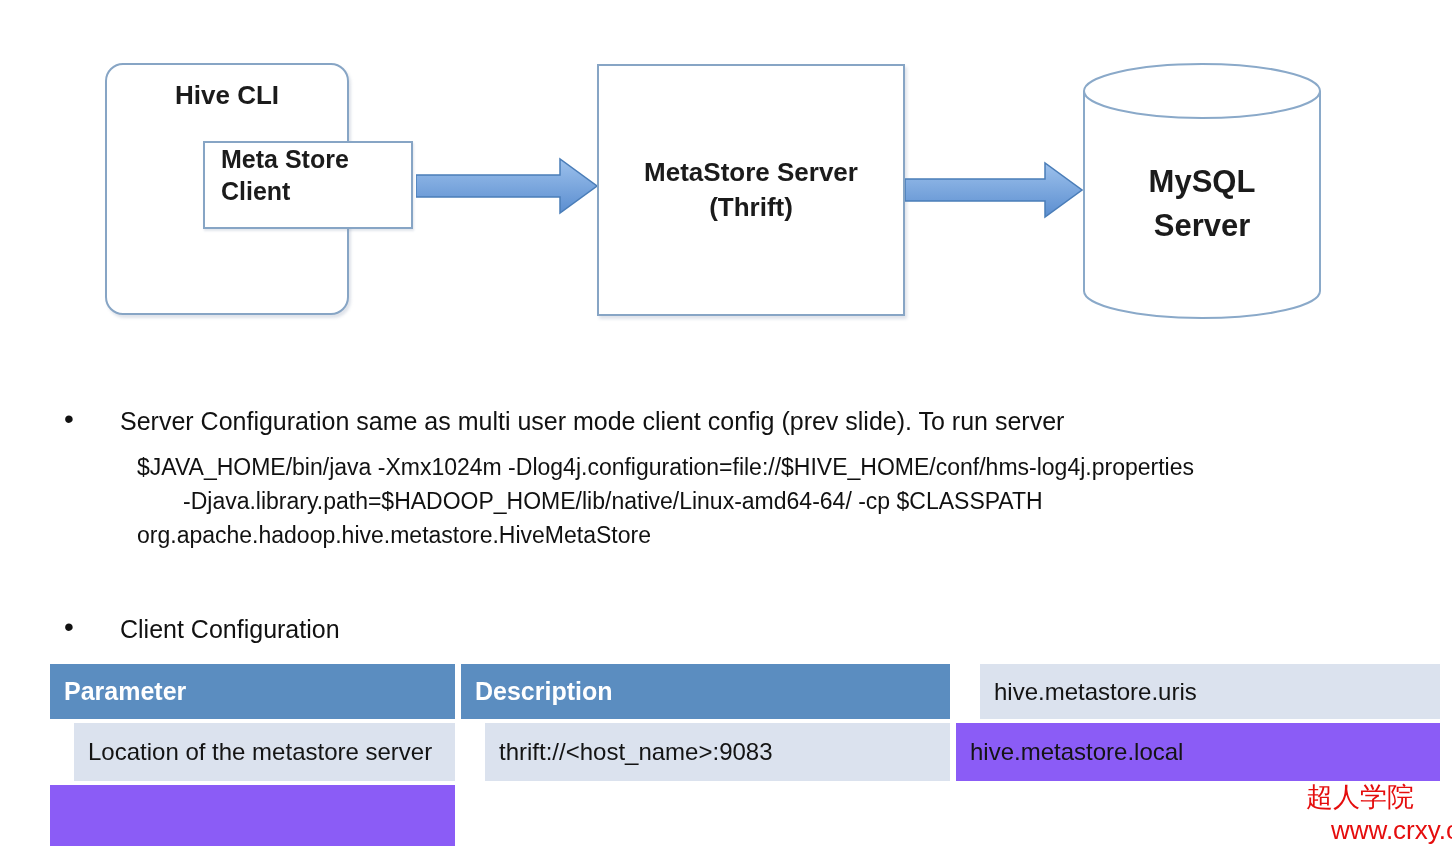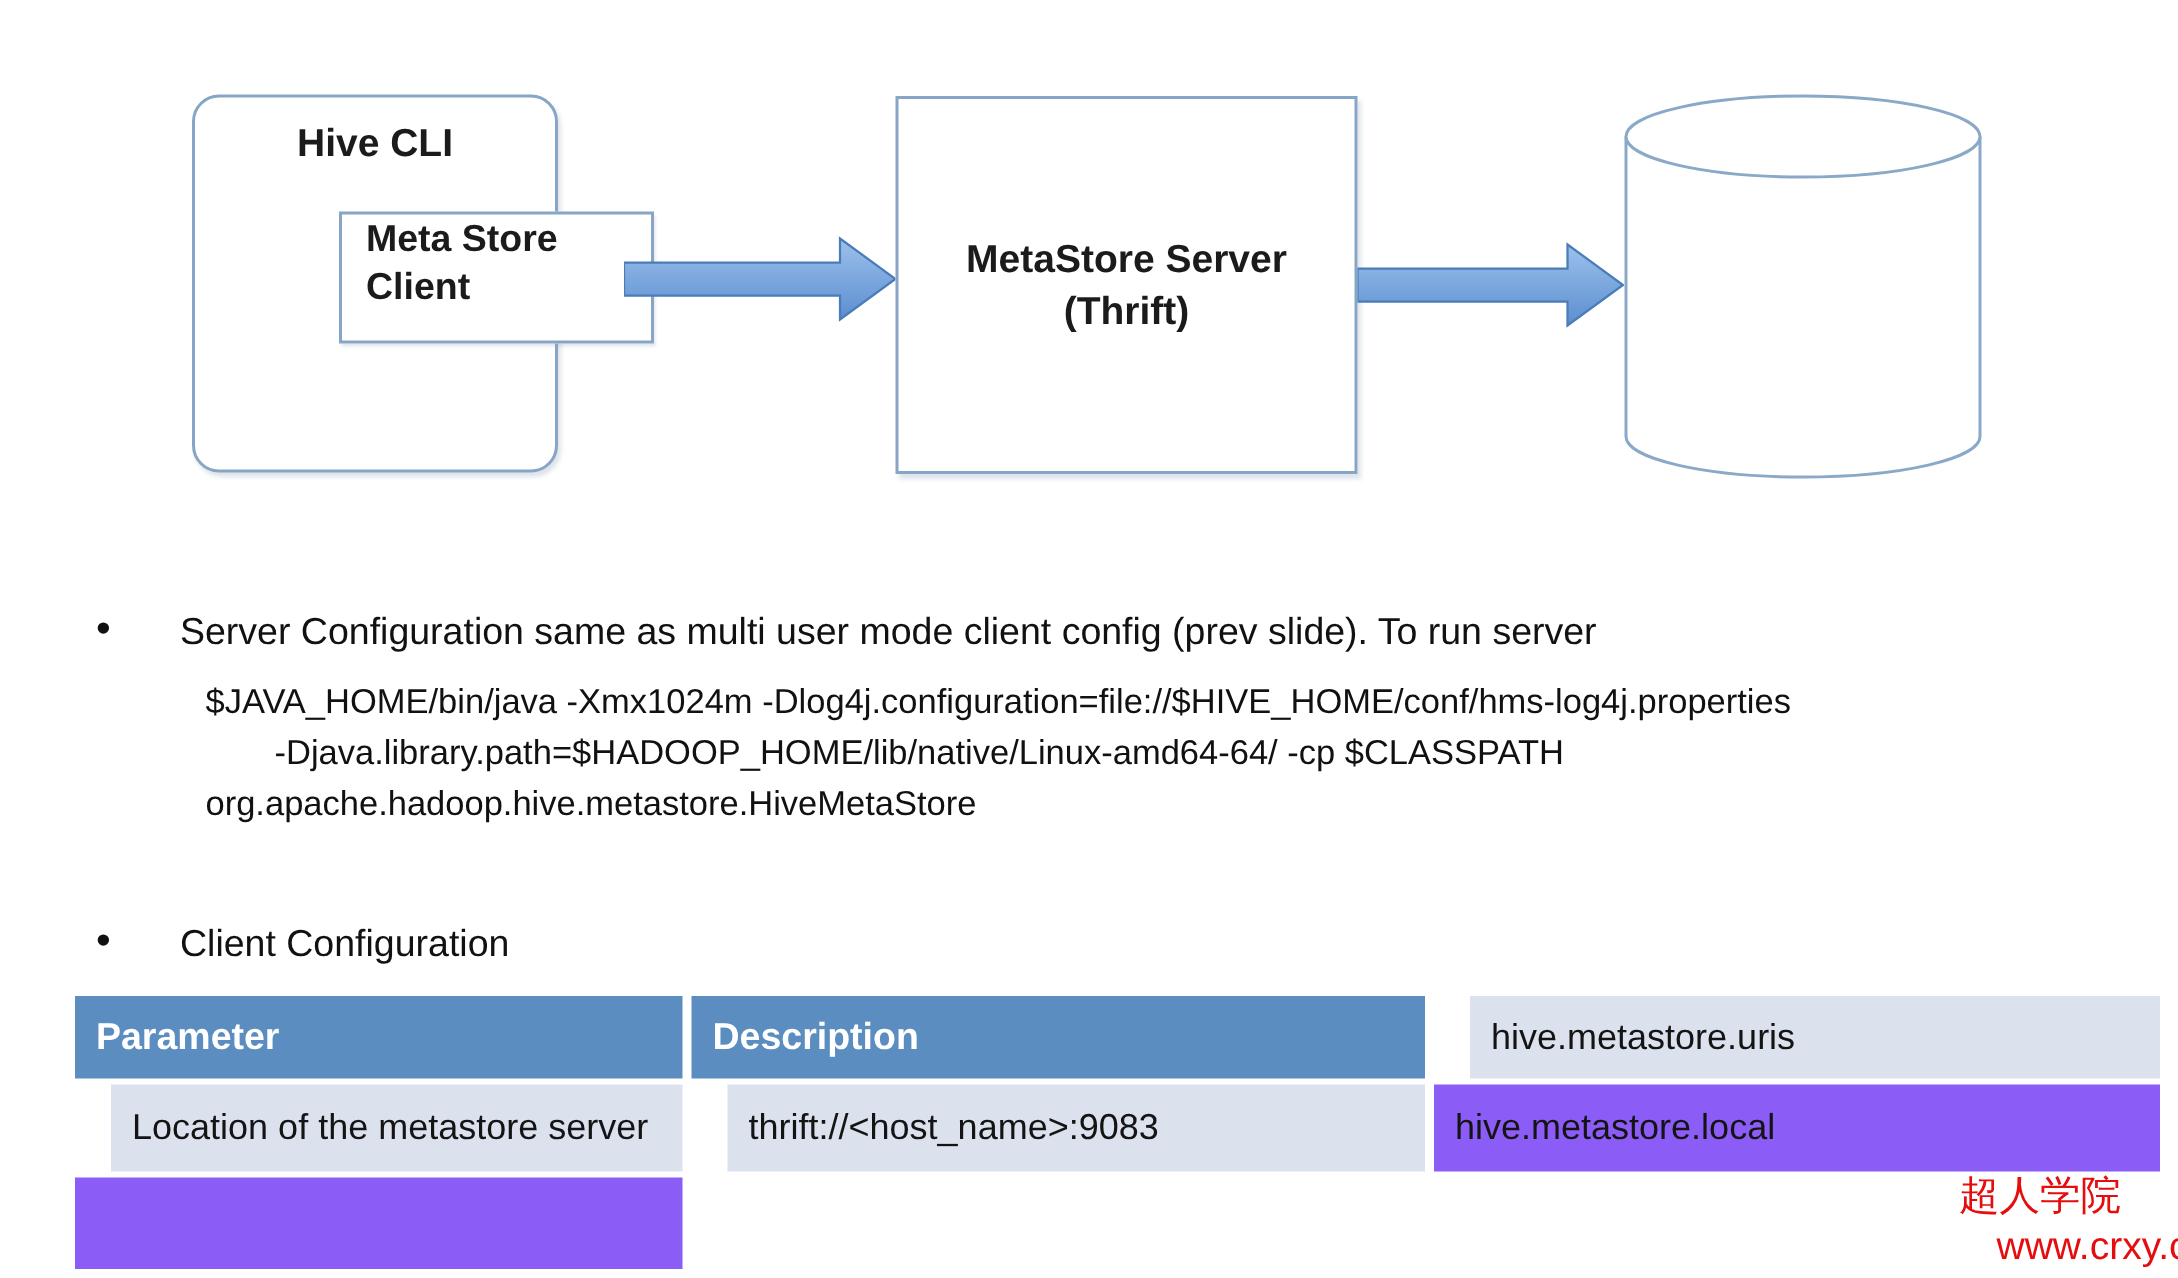--- a/index.html
+++ b/index.html
@@ -7,21 +7,21 @@
     position:relative; width:1452px; height:852px; overflow:hidden;
     background:#ffffff; font-family:"Liberation Sans", sans-serif; color:#1b1b1b;
   }
   
   .dbox {
     position:absolute; background:#ffffff;
     border:2px solid #87a5c5;
     box-shadow:2px 3px 3px rgba(140,155,180,0.28);
     box-sizing:border-box;
   }
-  .outer-box { left:128px; top:63px; width:244px; height:252px;border-radius:18px; }
+  .outer-box { left:105px; top:63px; width:244px; height:252px;border-radius:18px; }
   .outer-box-title {
     position:absolute; left:0; top:15px; width:100%;
     text-align:center; font-weight:bold; font-size:26px; color:#1b1b1b;
   }
   .inner-box {
     position:absolute; left:96px; top:76px; width:210px; height:88px;
     background:#ffffff; border:2px solid #87a5c5; box-sizing:border-box;
     box-shadow:1px 2px 2px rgba(140,155,180,0.25);
     display:flex; 
   }
@@ -102,20 +102,24 @@
       </linearGradient>
     </defs>
     <polygon points="0,18 140,18 140,2 177,29 140,56 140,40 0,40" fill="url(#g2)" stroke="#4a7db8" stroke-width="1.5"></polygon>
   </svg>
 
   <div class="cylinder">
     <svg width="240" height="258" viewBox="0 0 240 258">
       <path d="M 2 29 L 2 229 A 118 27 0 0 0 238 229 L 238 29" fill="#ffffff" stroke="#8aa9c9" stroke-width="2"></path>
       <ellipse cx="120" cy="29" rx="118" ry="27" fill="#ffffff" stroke="#8aa9c9" stroke-width="2"></ellipse>
     </svg>
+    <div class="cyl-label">
+      <div>MySQL</div>
+      <div>Server</div>
+    </div>
   </div>
 
   <div class="bullet-line b1">
     <span class="bullet-marker">•</span>
     <span>Server Configuration same as multi user mode client config (prev slide). To run server</span>
   </div>
 
   <div class="code-block">
     <div class="code-line">$JAVA_HOME/bin/java -Xmx1024m -Dlog4j.configuration=file://$HIVE_HOME/conf/hms-log4j.properties</div>
     <div class="code-line code-indent">-Djava.library.path=$HADOOP_HOME/lib/native/Linux-amd64-64/ -cp $CLASSPATH</div>

